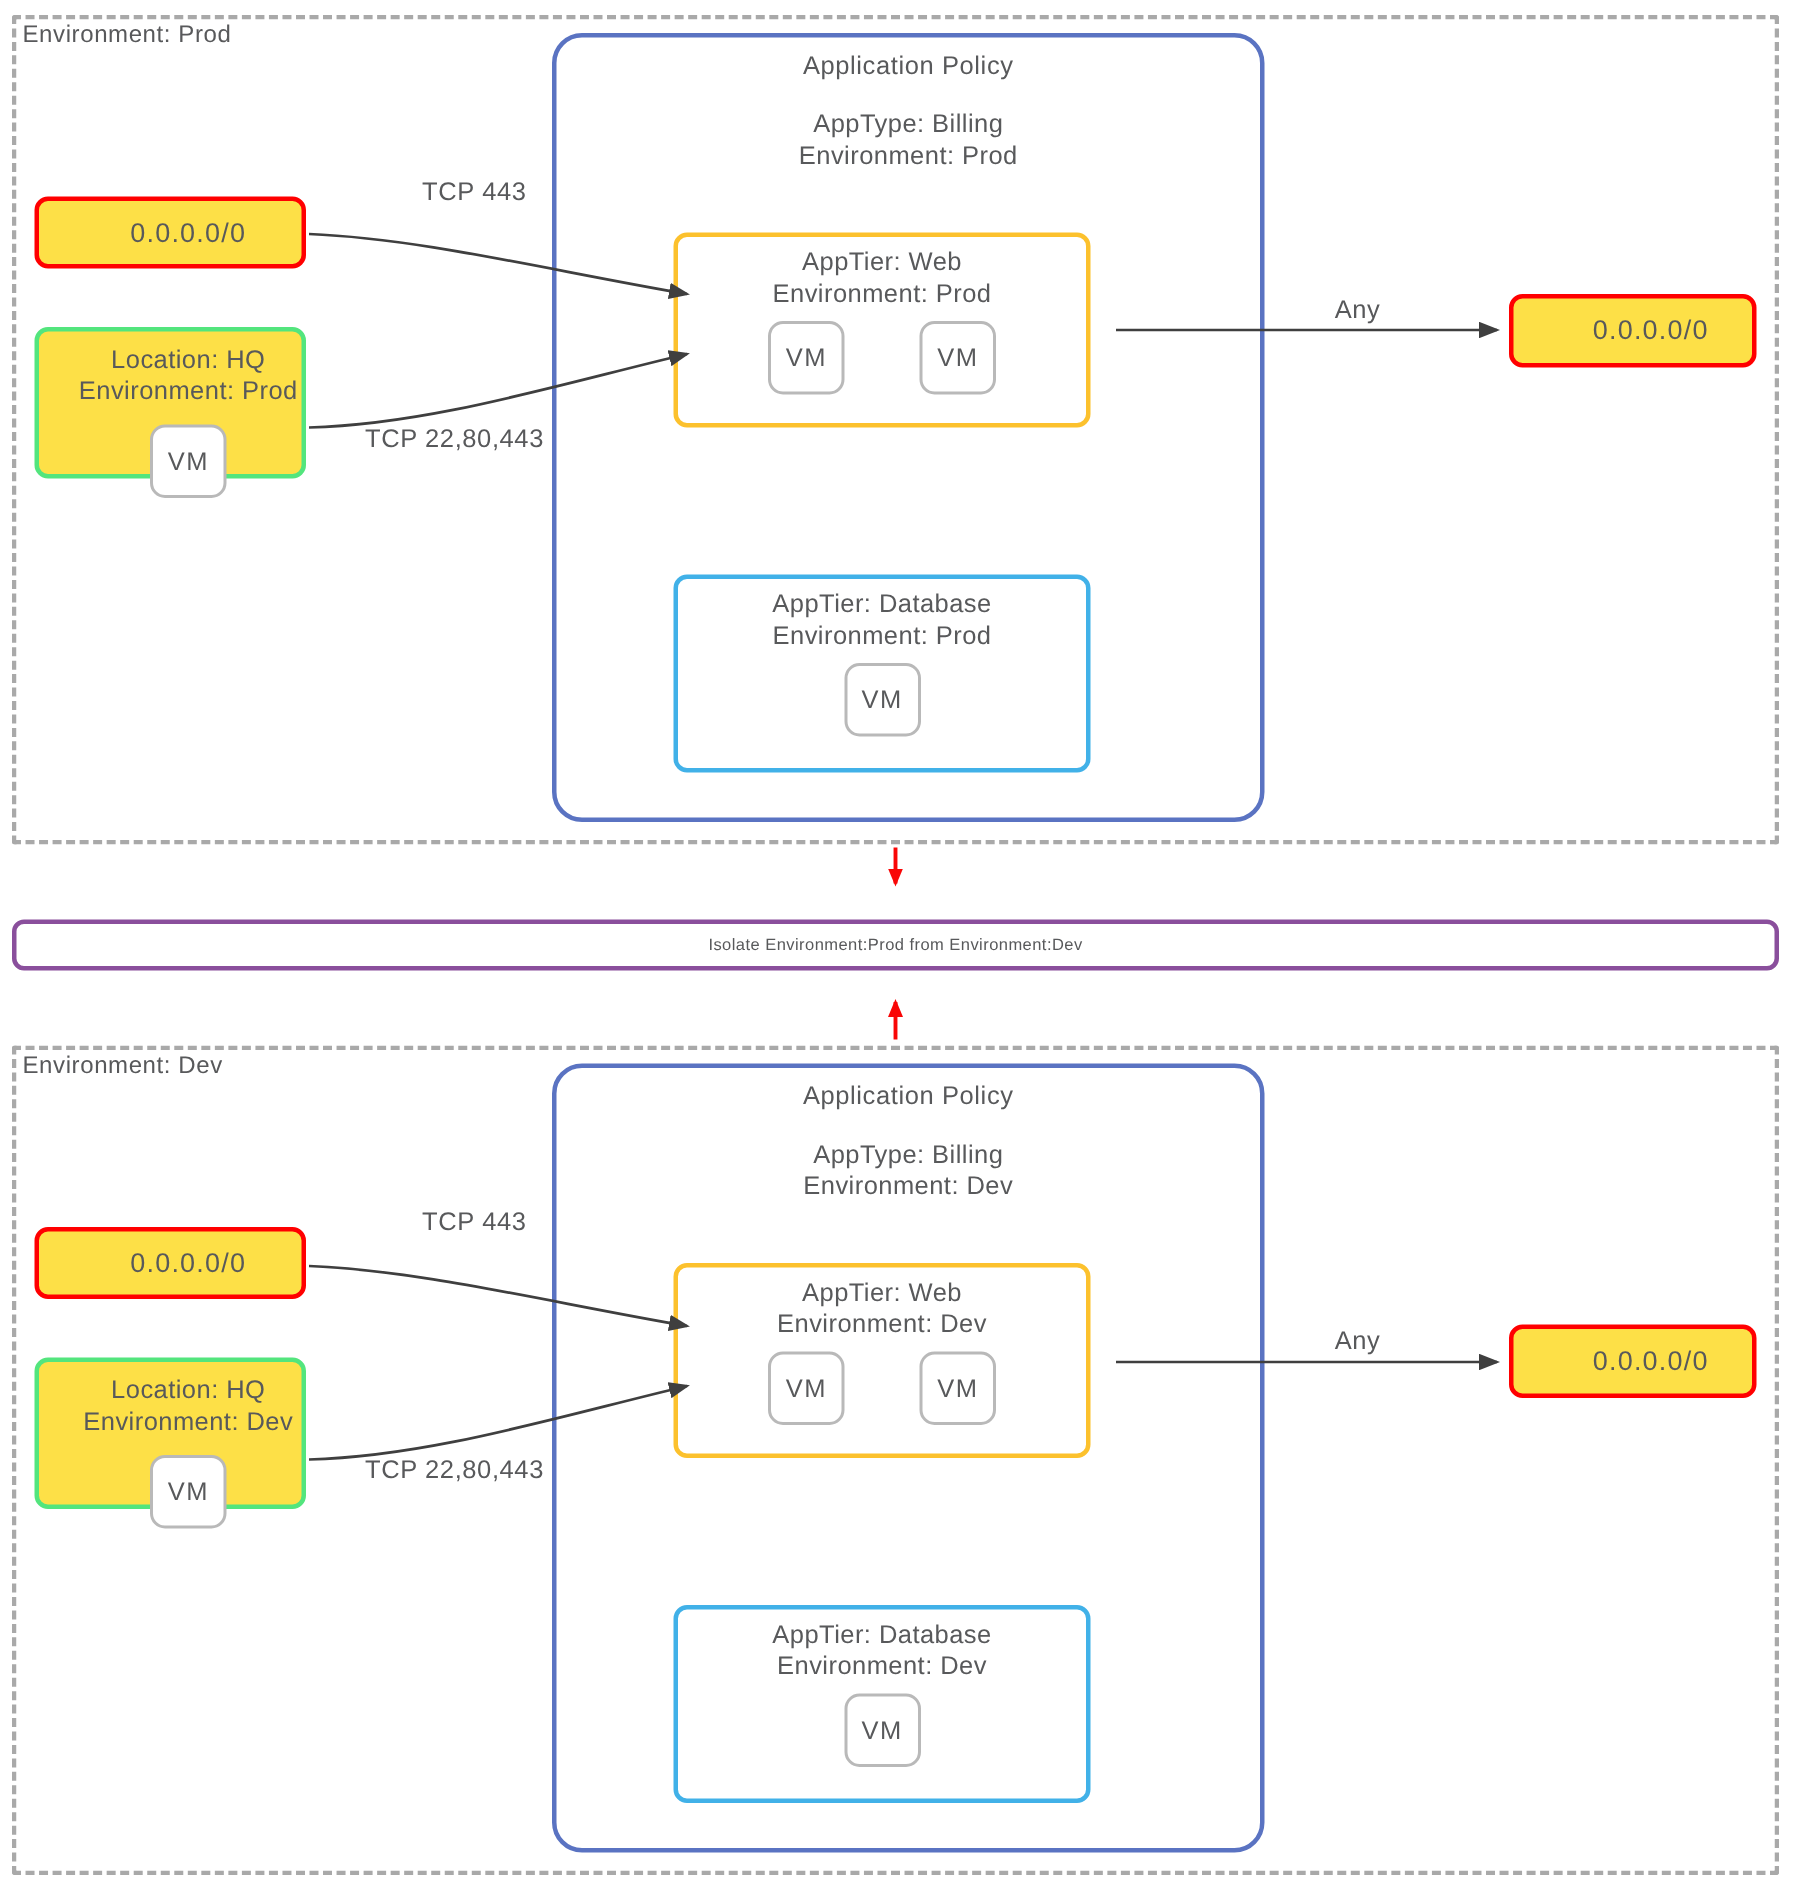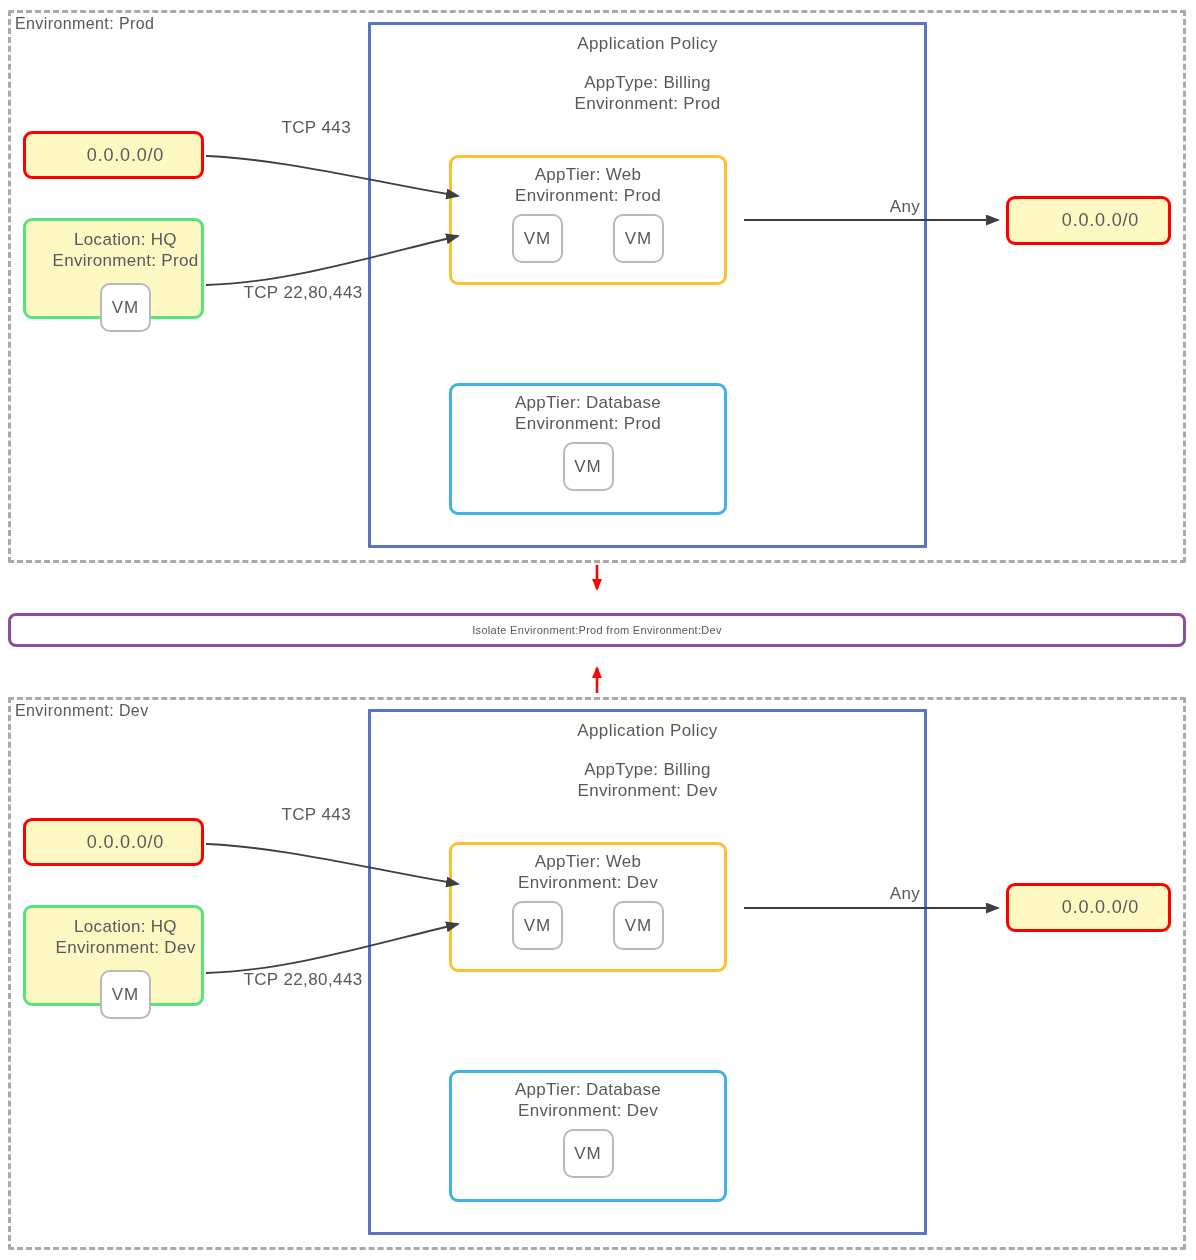--- a/index.html
+++ b/index.html
@@ -21,41 +21,41 @@
     border:3px dashed var(--dashed_gray); border-radius:2px;
   }
   #env-prod{top:10px;}
   #env-dev{top:697px;}
   .env-label{
     position:absolute; left:4px; top:2px; font-size:16px; letter-spacing:.4px;
     color:var(--text); white-space:nowrap;
   }
 
   
-  .node{position:absolute; background:#fef9c3;padding-left:24px;}
+  .node{position:absolute; background:#fde047;padding-left:24px;}
   .ext-net{
     width:181px; height:48px; border:3px solid var(--red); border-radius:9px;
     display:flex; align-items:center; justify-content:center;
     font-size:18px; letter-spacing:.8px;
   }
   .ext-src{left:12px; top:118px;}
   .ext-dst{left:995px; top:183px; width:165px; height:49px;}
 
   .group-box{
     border-radius:9px; text-align:center;
   }
   .loc-group{
     left:12px; top:205px; width:181px; height:101px;
     border:3px solid var(--green); padding-top:8px;
   }
   .box-line{font-size:17px; line-height:21px; letter-spacing:.3px; white-space:nowrap;}
 
   .policy{
-    position:absolute; left:357px; top:9px; width:559px; height:526px;
-    border:3px solid var(--policy_blue); border-radius:1px; background:transparent;
+    position:absolute; left:357px; top:9px; width:475px; height:526px;
+    border:3px solid var(--policy_blue); border-radius:20px; background:transparent;
   }
   .policy-title{margin-top:9px; text-align:center; font-size:17px; letter-spacing:.4px;}
   .policy-sub{margin-top:18px; text-align:center;}
 
   .tier{
     position:absolute; left:78px; width:278px; background:#fff;
     border-radius:9px; text-align:center; padding-top:6px;
   }
   .tier.web{top:130px; height:130px; border:3px solid var(--yellow);}
   .tier.db{top:358px; height:132px; border:3px solid var(--db_blue);}

